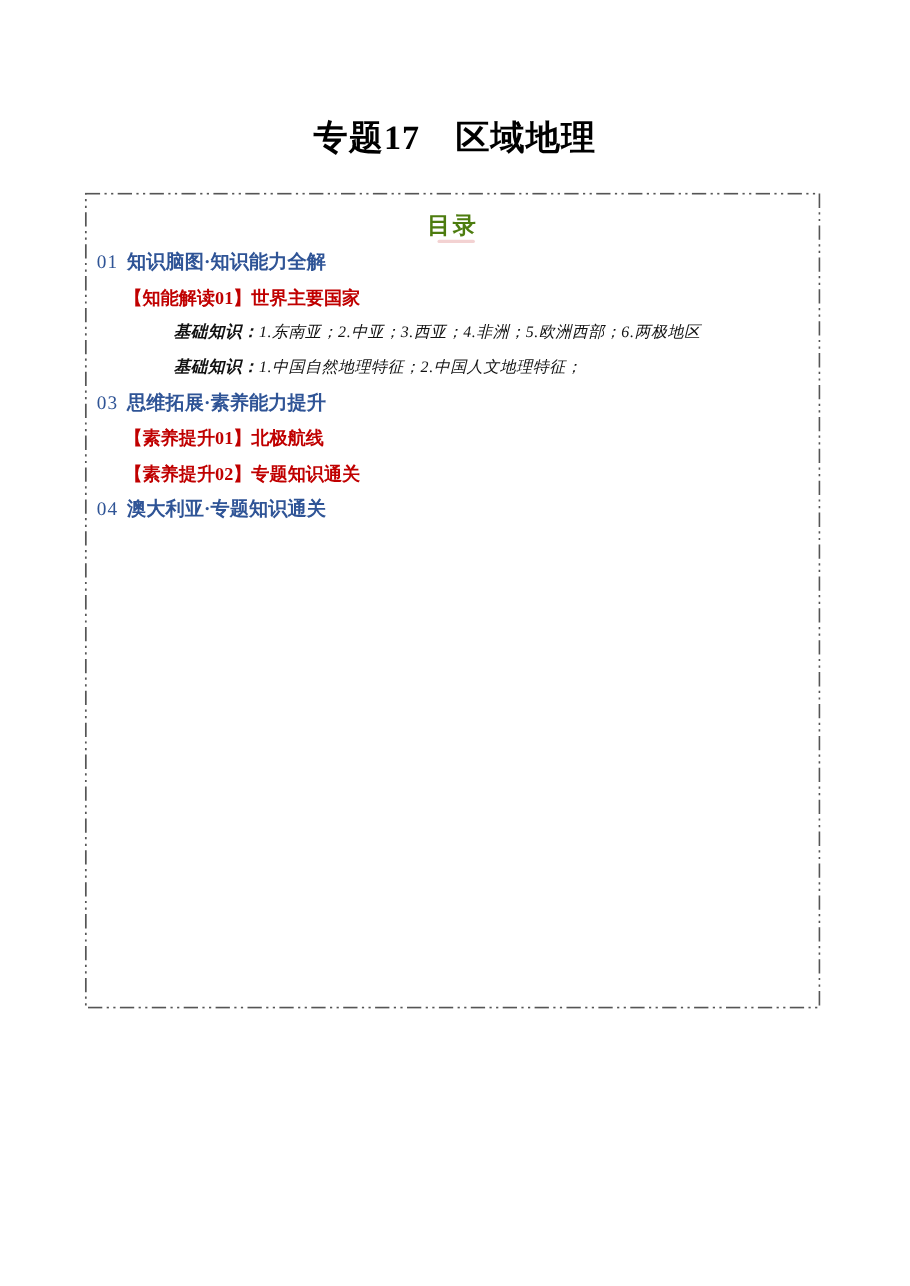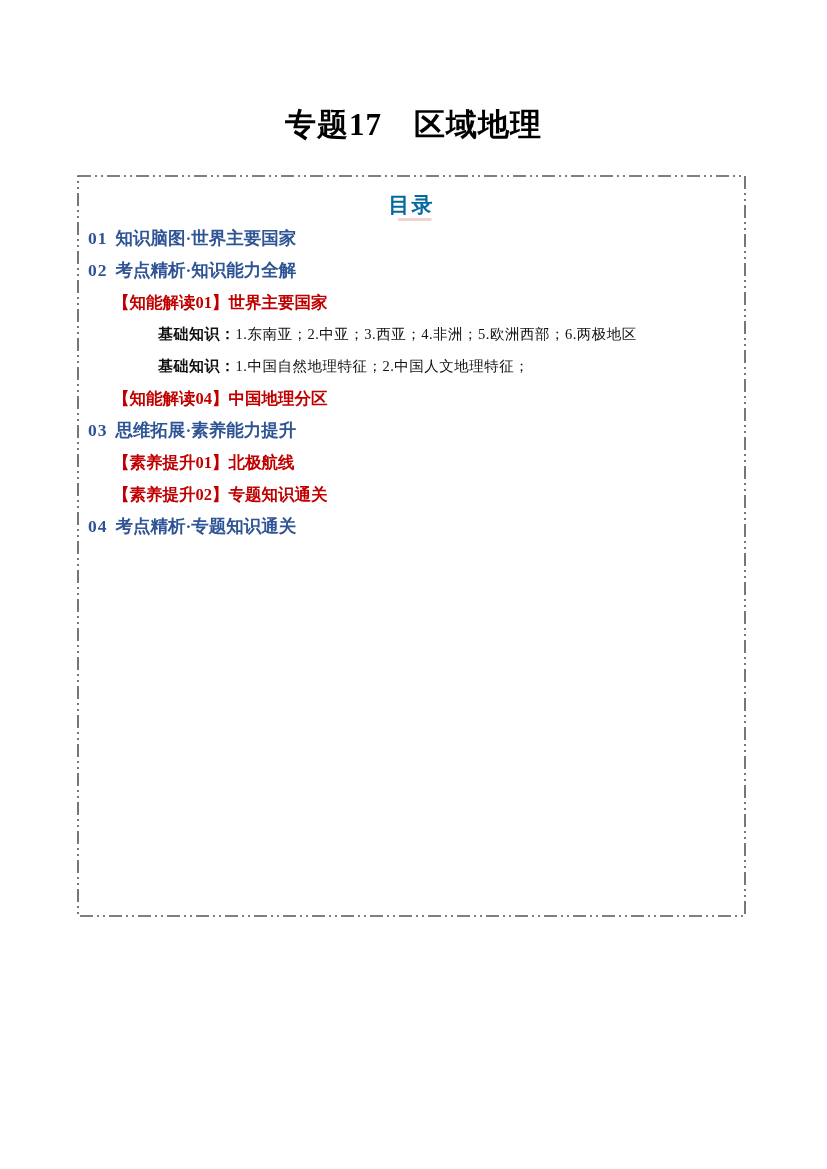--- a/index.html
+++ b/index.html
@@ -34,21 +34,21 @@
   .toc-heading-wrap {
     position: relative;
     margin-top: 18px;
     text-align: center;
     line-height: 24px;
     height: 24px;
   }
   .toc-heading {
     font-size: 21px;
     font-weight: bold;
-    color: #0369a1;
+    color: #4d7c0f;
     letter-spacing: 2px;
   }
   .toc-heading-underline {
     position: absolute;
     left: 50%; bottom: -4px;
     transform: translateX(-42%);
     width: 34px; height: 3px;
     background: #f3d2d2;
     border-radius: 2px;
   }
@@ -58,32 +58,33 @@
     white-space: pre-wrap;
   }
   .row.sec {
     padding-left: 11px;
     font-size: 17.5px;
     font-weight: bold;
     color: #2F5496;
   }
   .row.sec .num {
     margin-right: 8px;
-    font-weight: bold;
+    font-weight: normal;
     letter-spacing: 1px;
   }
   .row.sub {
     padding-left: 36px;
     font-size: 16.5px;
     font-weight: bold;
     color: #C00000;
   }
   .row.det {
     padding-left: 81px;
     font-size: 14.5px;
+    font-style: italic;
     color: #111111;
     letter-spacing: 0.5px;
   }
   .row.det .det-label {
     font-weight: bold;
     font-size: 15px;
   }
 </style>
 </head>
 <body>
@@ -93,36 +94,34 @@
 <div class="toc-box">
   <svg class="border-svg" viewBox="0 0 669 742" preserveAspectRatio="none">
     <rect x="1" y="1" width="667" height="740" fill="none" stroke="#555555" stroke-width="1.6" stroke-dasharray="13 4 2 4 2 4"></rect>
   </svg>
 
   <div class="toc-heading-wrap">
     <span class="toc-heading">目录</span>
     <span class="toc-heading-underline"></span>
   </div>
 
-  <div class="row sec"><span class="num">01</span><span class="sec-label">知识脑图·世界主要国家</span></div>
+  <div class="row sec"><span class="num">01</span><span class="sec-label">知识脑图·知识能力全解</span></div>
 
-  <div class="row sec"><span class="num">02</span><span class="sec-label">考点精析·知识能力全解</span></div>
 
   <div class="row sub"><span class="tag">【知能解读01】</span><span class="sub-label">世界主要国家</span></div>
 
   <div class="row det"><span class="det-label">基础知识：</span><span class="det-text">1.东南亚；2.中亚；3.西亚；4.非洲；5.欧洲西部；6.两极地区</span></div>
 
 
 
 
   <div class="row det"><span class="det-label">基础知识：</span><span class="det-text">1.中国自然地理特征；2.中国人文地理特征；</span></div>
 
-  <div class="row sub"><span class="tag">【知能解读04】</span><span class="sub-label">中国地理分区</span></div>
 
 
   <div class="row sec"><span class="num">03</span><span class="sec-label">思维拓展·素养能力提升</span></div>
 
   <div class="row sub"><span class="tag">【素养提升01】</span><span class="sub-label">北极航线</span></div>
 
   <div class="row sub"><span class="tag">【素养提升02】</span><span class="sub-label">专题知识通关</span></div>
 
-  <div class="row sec"><span class="num">04</span><span class="sec-label">考点精析·专题知识通关</span></div>
+  <div class="row sec"><span class="num">04</span><span class="sec-label">澳大利亚·专题知识通关</span></div>
 </div>
 
 </body></html>

